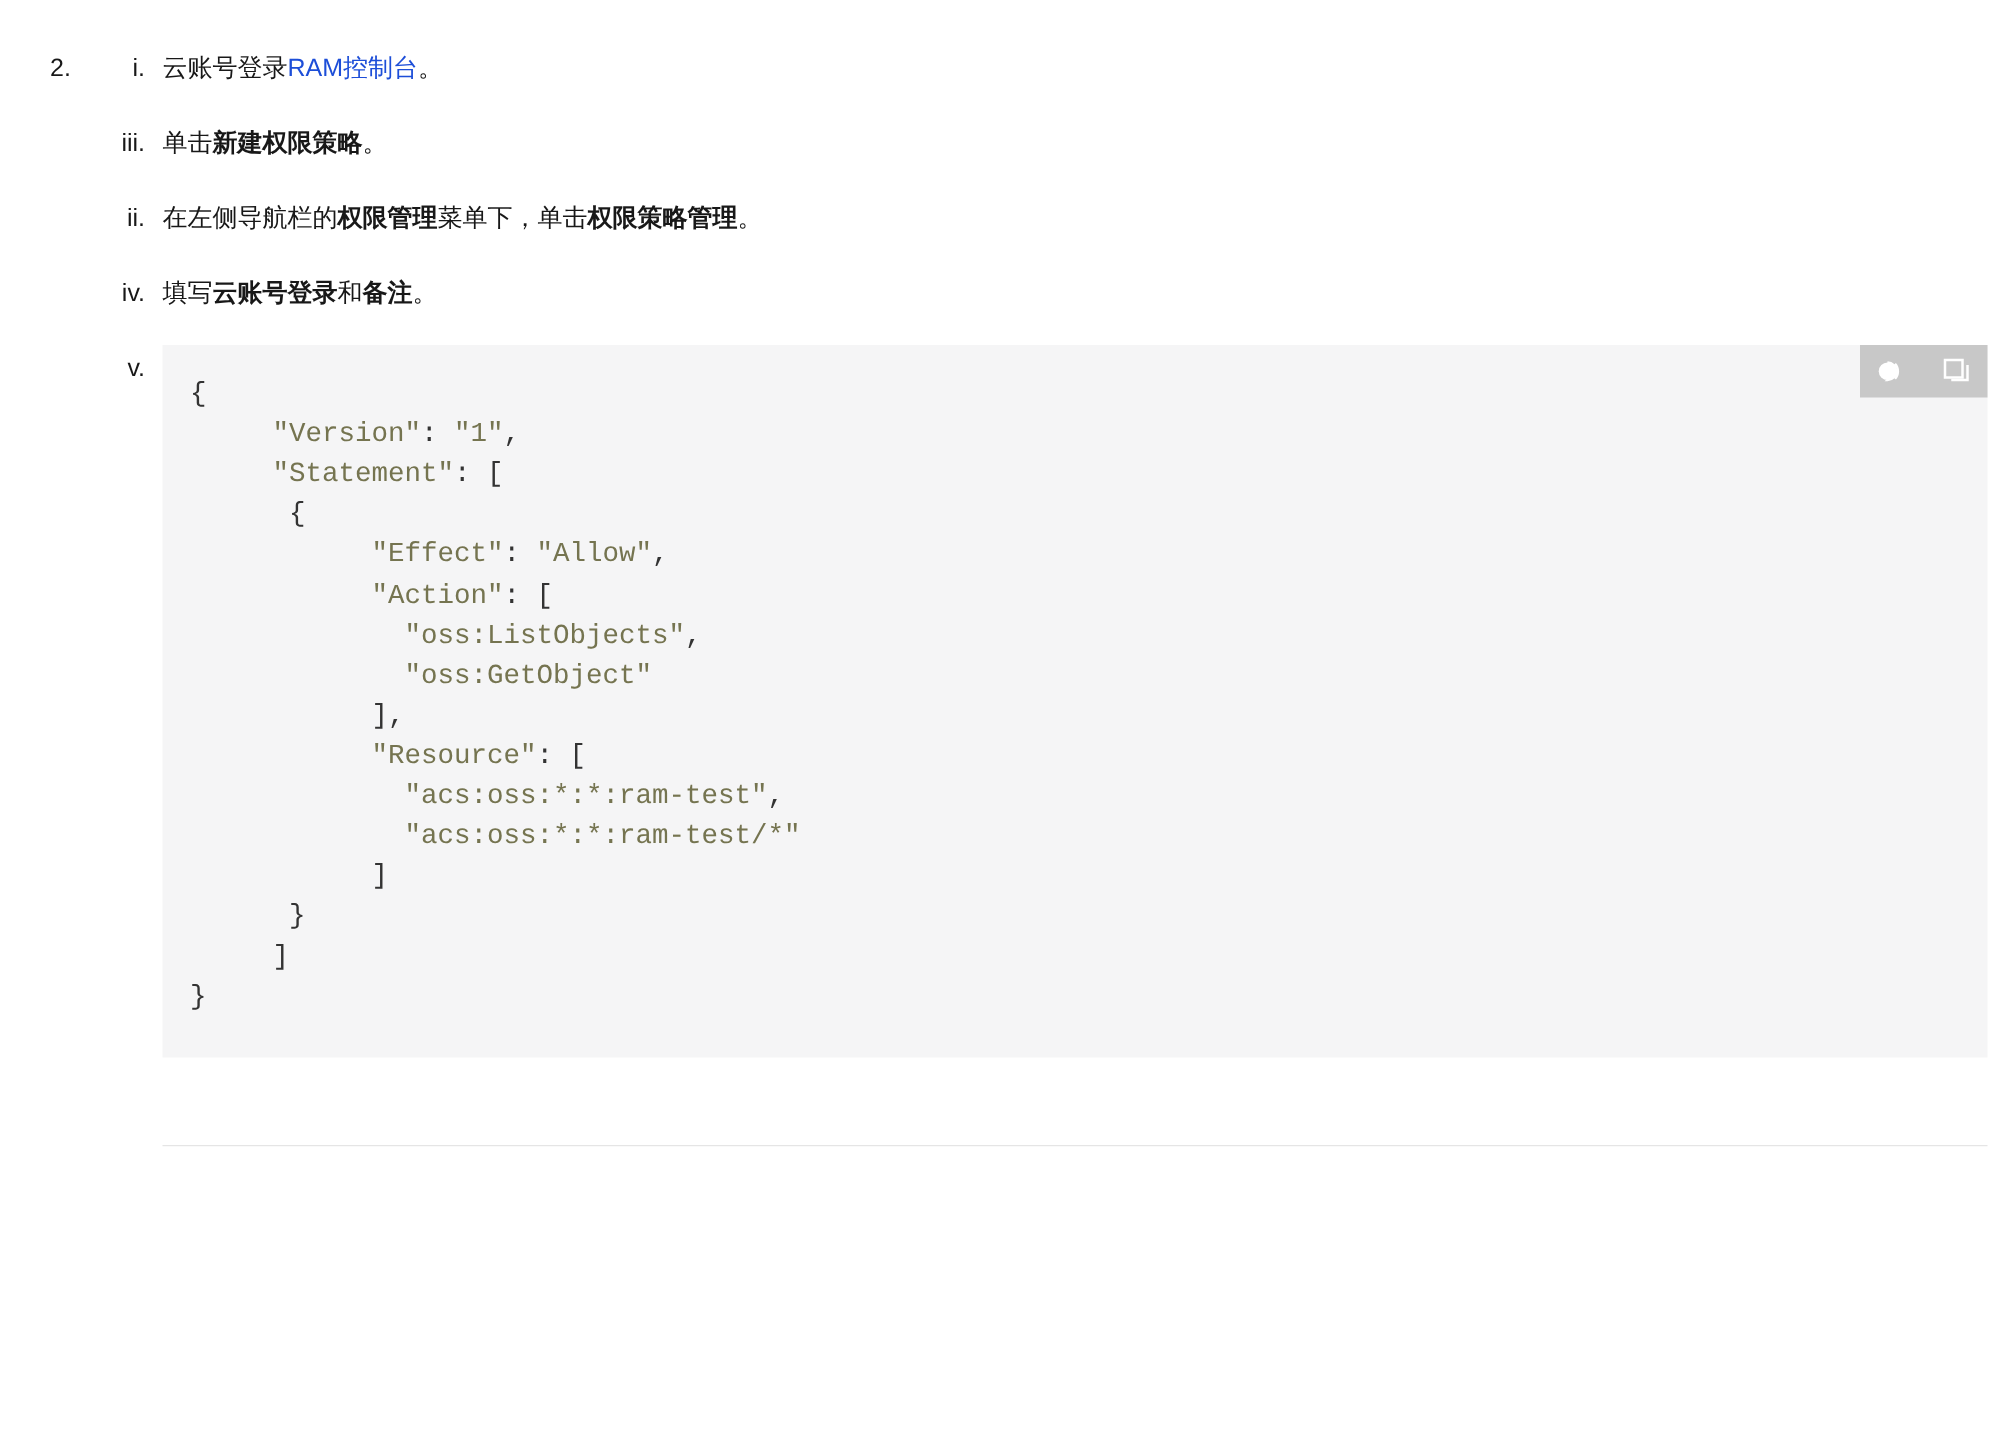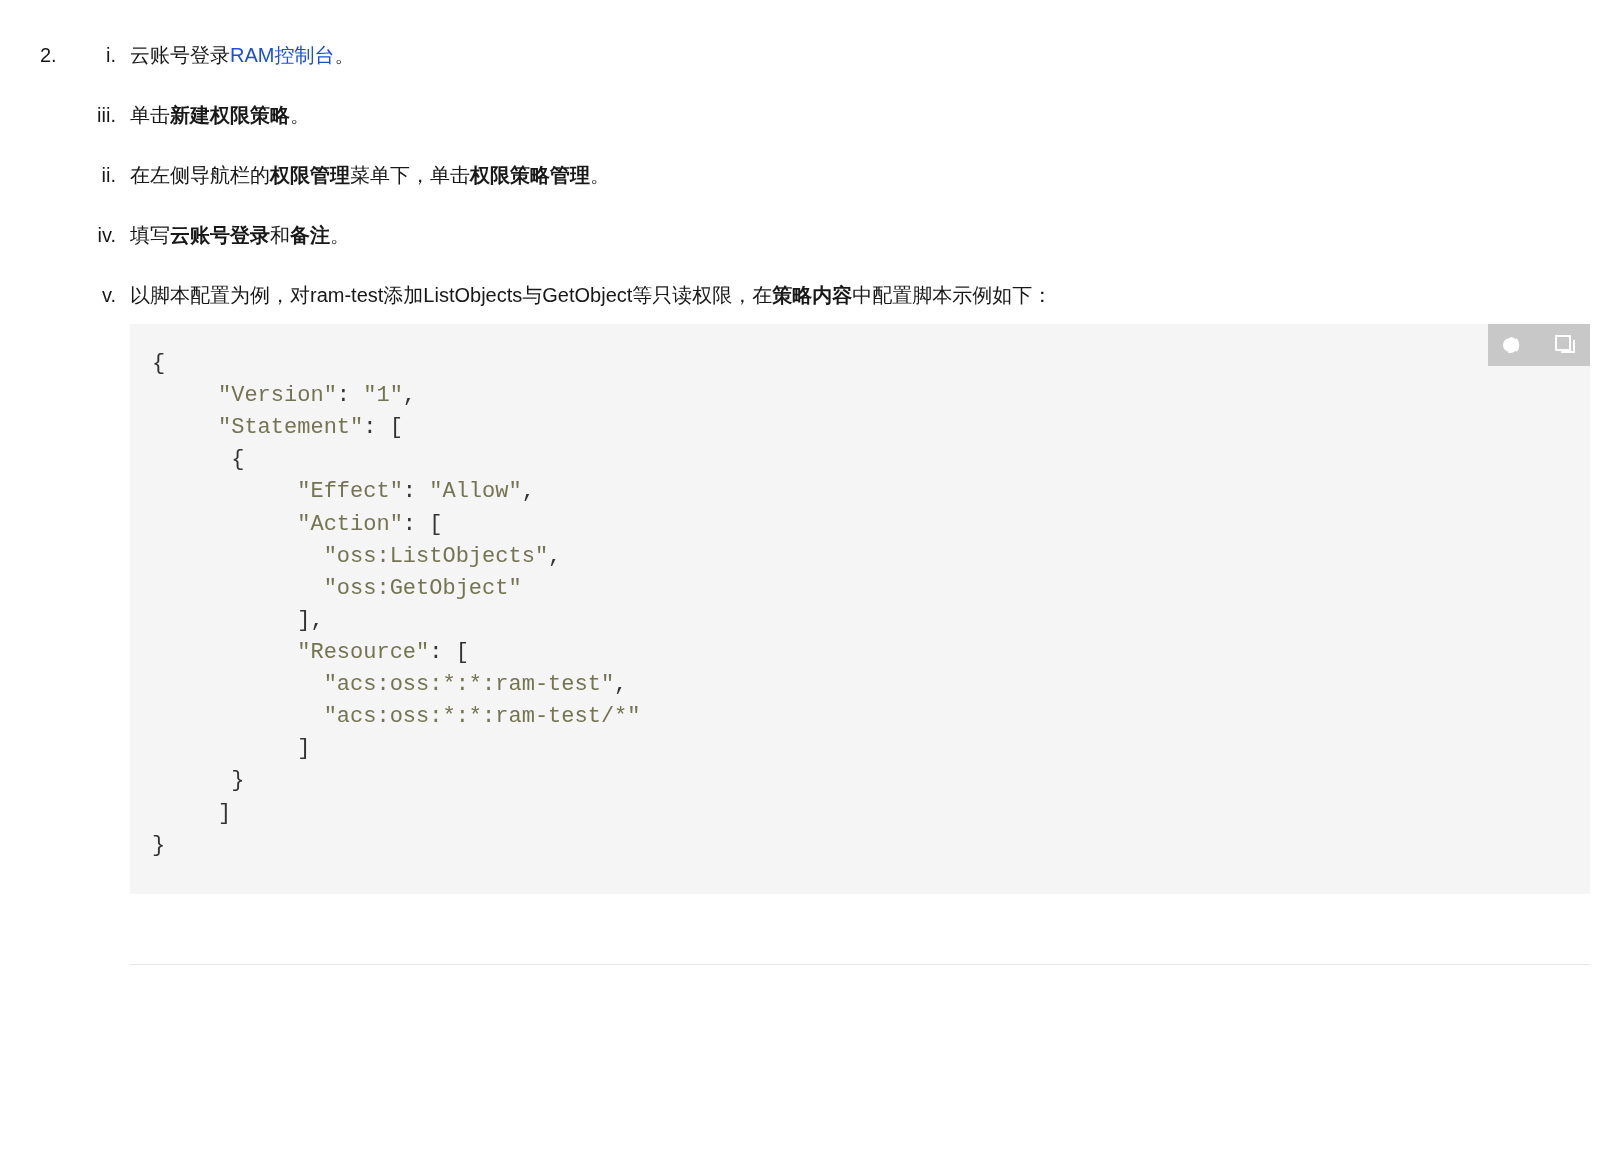--- a/index.html
+++ b/index.html
@@ -116,23 +116,20 @@
 
       <li>
         <span class="roman-marker">iv.</span>
         <span class="para">
           <span>填写</span><span class="bold">云账号登录</span><span>和</span><span class="bold">备注</span><span>。</span>
         </span>
       </li>
 
       <li>
         <span class="roman-marker">v.</span>
-        <span class="para">
-          <span>以脚本配置为例，对ram-test添加ListObjects与GetObject等只读权限，在</span><span class="bold">策略内容</span><span>中配置脚本示例如下：</span>
-        </span>
 
         <div class="code-wrapper">
           <div class="code-toolbar">
             <span>
               <svg width="30" height="20" viewBox="0 0 30 20" fill="none">
                 <circle cx="8" cy="10" r="7" fill="#ffffff"></circle>
                 <path d="M 8 3 A 7 7 0 0 1 8 17 A 10 10 0 0 0 8 3" fill="none" stroke="#ffffff" stroke-width="2"></path>
                 <path d="M 14 4 A 9 9 0 0 1 14 16" fill="none" stroke="#ffffff" stroke-width="2"></path>
               </svg>
             </span>

